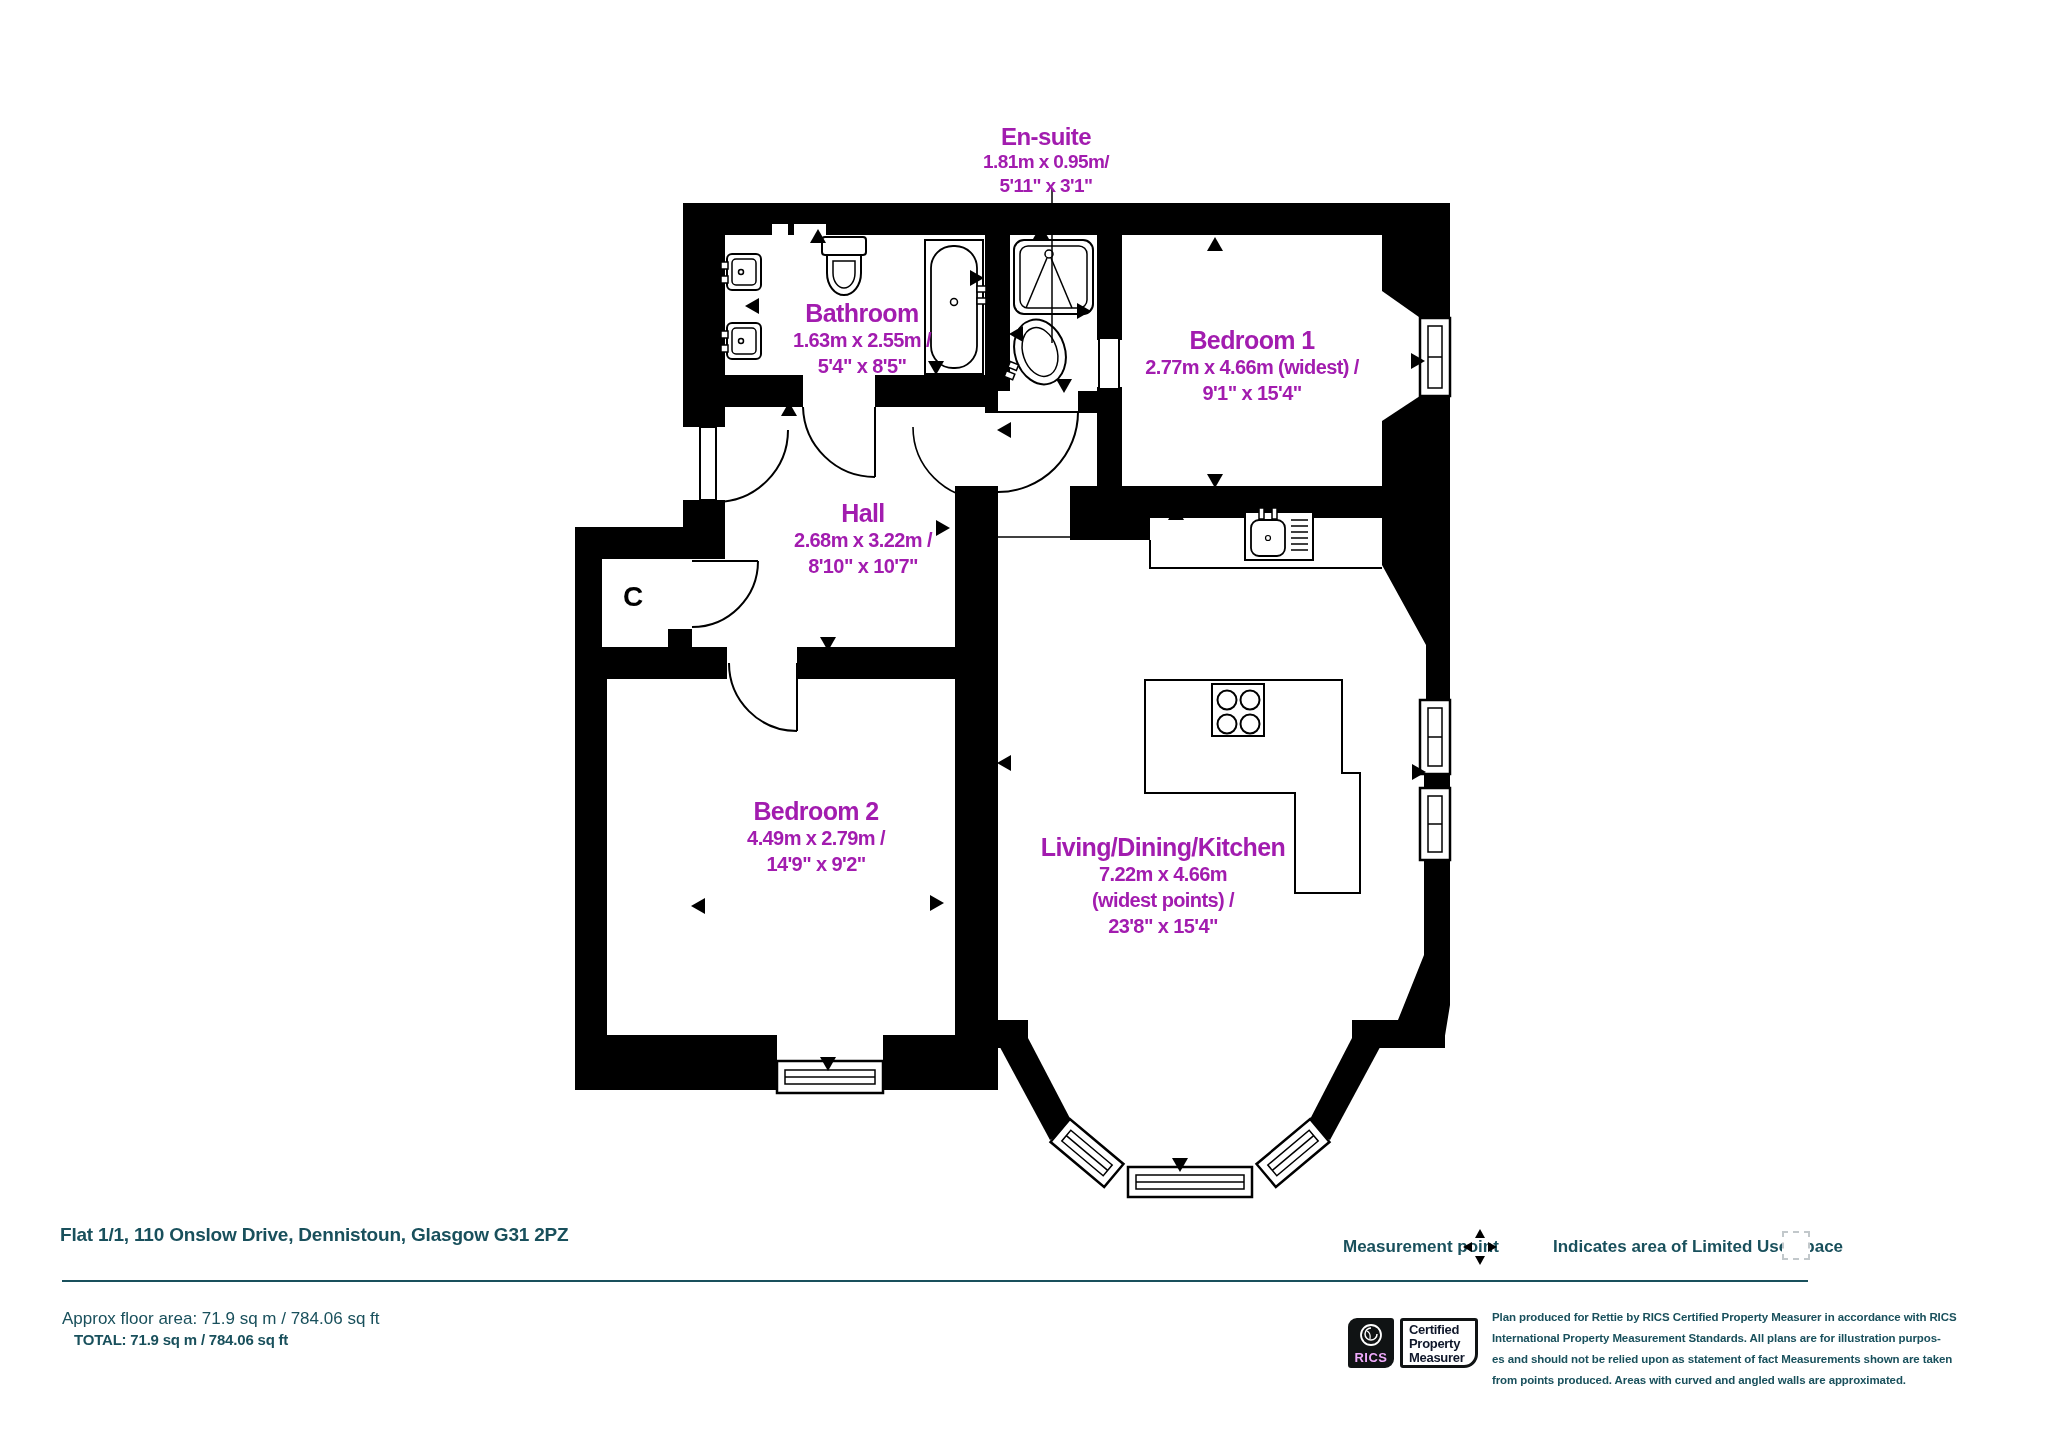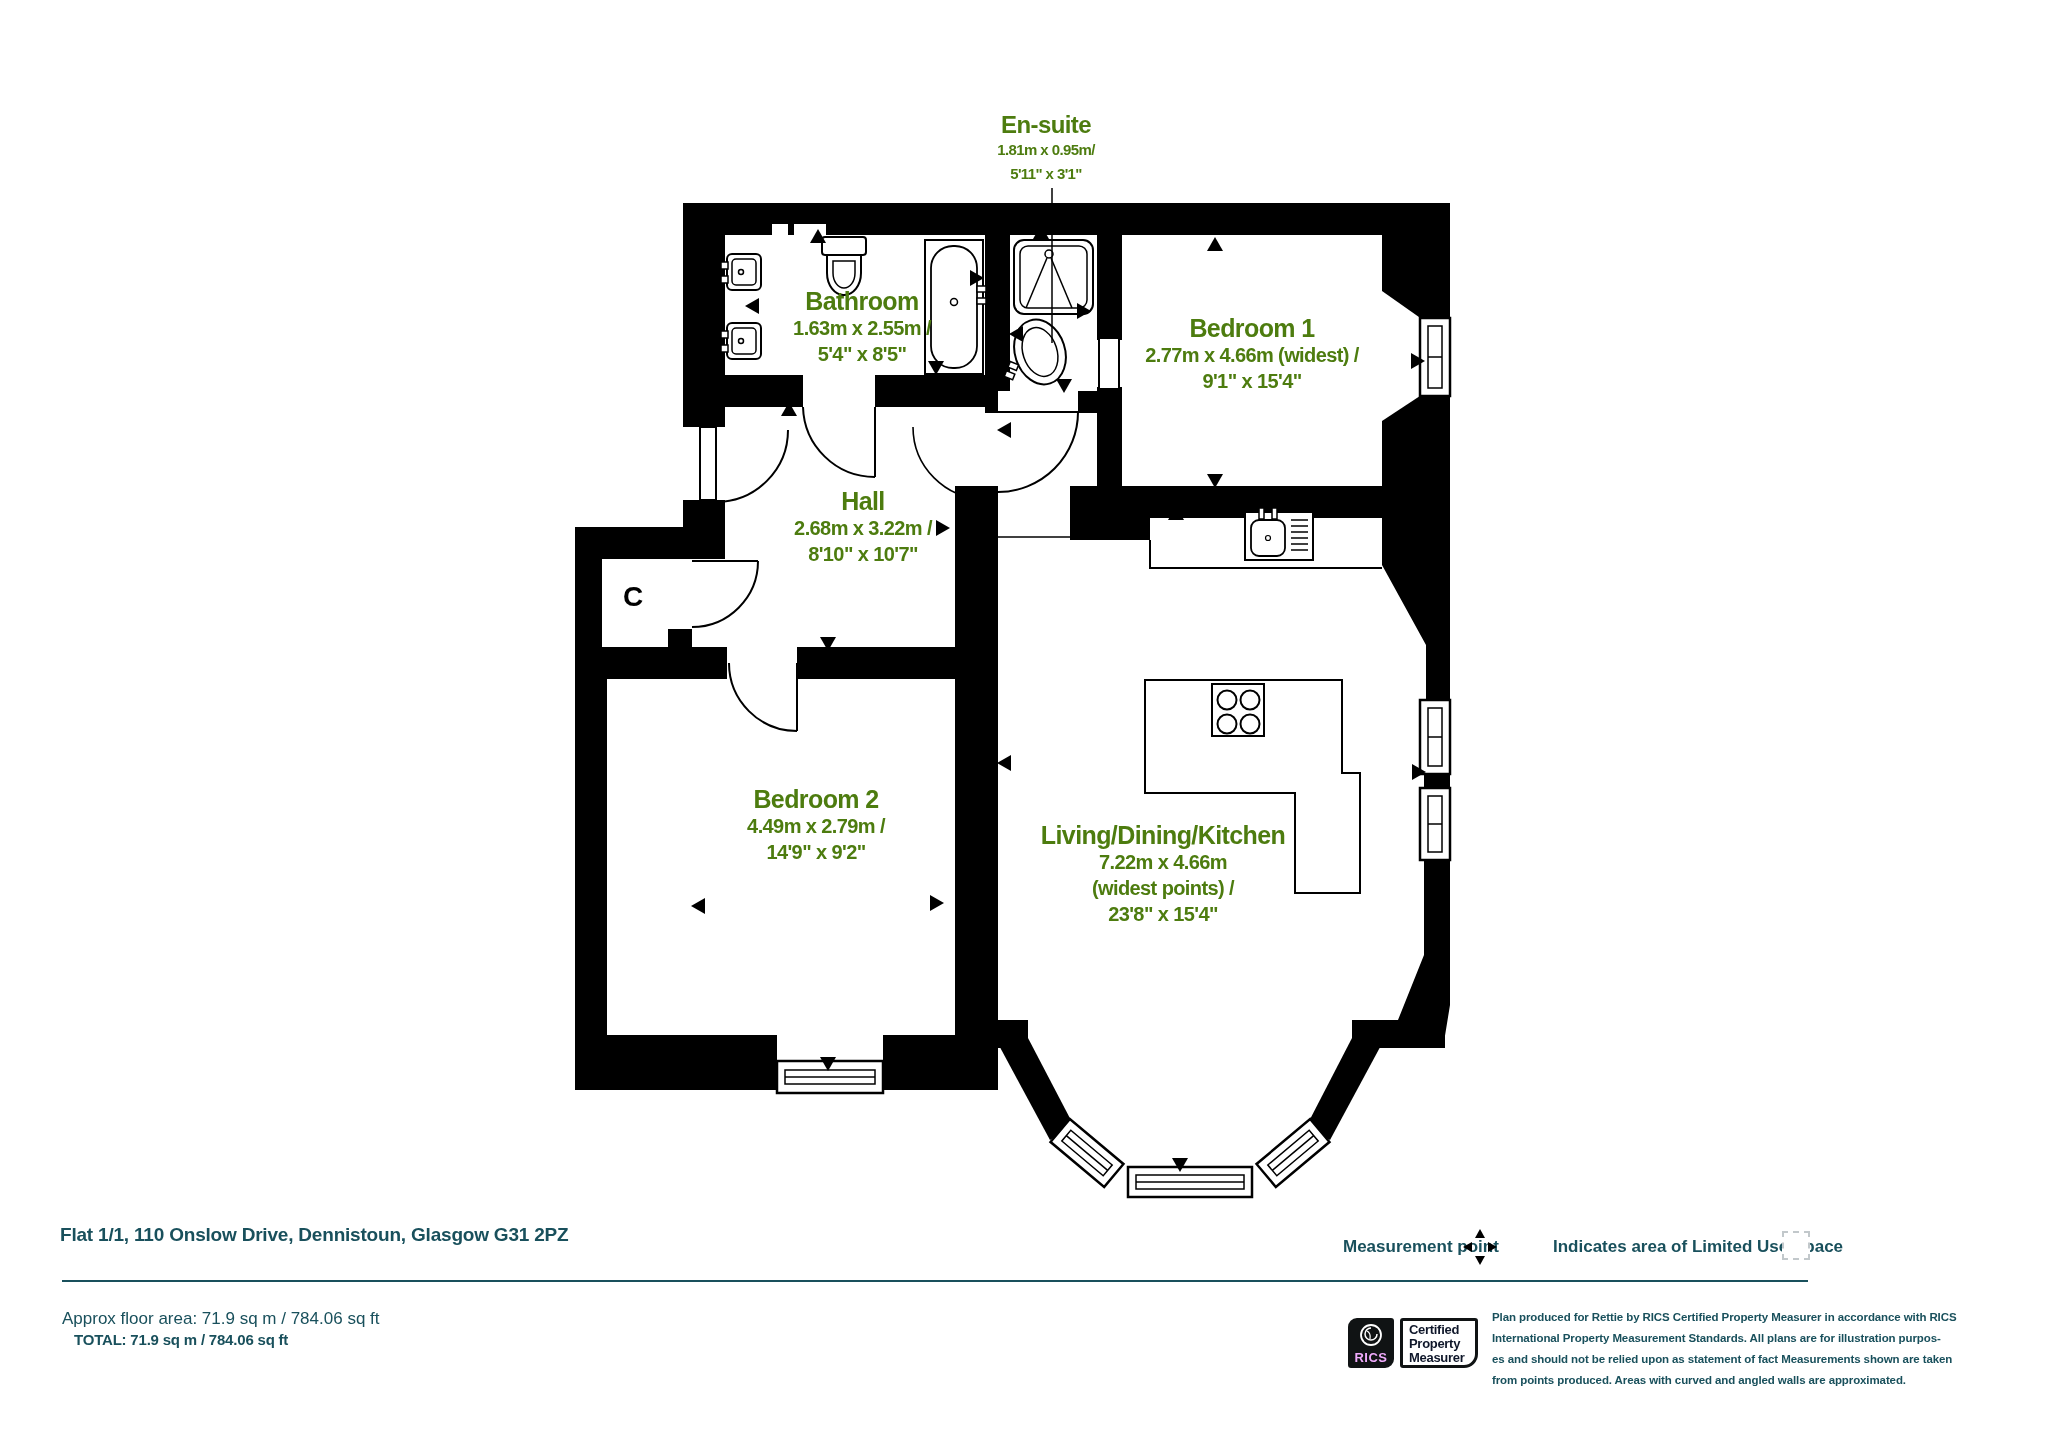--- a/index.html
+++ b/index.html
@@ -1,23 +1,23 @@
 <!DOCTYPE html>
 <html><head>
 <meta charset="utf-8">
 <style>
   html,body{margin:0;padding:0;background:#fff;}
   .canvas{position:relative;width:2048px;height:1448px;background:#fff;overflow:hidden;
           font-family:"Liberation Sans", sans-serif;}
   #plan-svg{position:absolute;left:0;top:0;}
-  .rlabel{position:absolute;transform:translate(-50%,0);text-align:center;white-space:nowrap;color:#4d7c0f;}
+  .rlabel{position:absolute;transform:translate(-50%,0);text-align:center;white-space:nowrap;color:#a21caf;margin-top:12px;}
   .rtitle{font-size:25px;line-height:28px;font-weight:bold;letter-spacing:-0.6px;}
   .rdims{font-size:20px;line-height:26px;font-weight:bold;letter-spacing:-0.6px;}
   .rlabel.small .rtitle{font-size:24px;line-height:26px;}
-  .rlabel.small .rdims{font-size:15px;line-height:24px;}
+  .rlabel.small .rdims{font-size:19px;line-height:24px;}
   .closet-label{position:absolute;transform:translate(-50%,-50%);font-size:28px;font-weight:bold;color:#000;}
   .teal{color:#19505c;}
   .addr{position:absolute;left:60px;top:1224px;font-size:19px;font-weight:bold;letter-spacing:-0.2px;}
   .legend-mp{position:absolute;left:1343px;top:1237px;font-size:17px;font-weight:bold;}
   .mp-icon{position:absolute;left:1463px;top:1229px;}
   .legend-lu{position:absolute;left:1553px;top:1237px;font-size:17px;font-weight:bold;}
   .lu-box{position:absolute;left:1782px;top:1231px;width:24px;height:25px;border:2px dashed #c2c8cb;background:#fff;}
   .divider{position:absolute;left:62px;top:1280px;width:1746px;height:2px;background:#19505c;}
   .approx{position:absolute;left:62px;top:1309px;font-size:17px;font-weight:normal;}
   .total{position:absolute;left:62px;top:1331px;font-size:15px;font-weight:bold;letter-spacing:-0.2px;margin-left:12px;}

